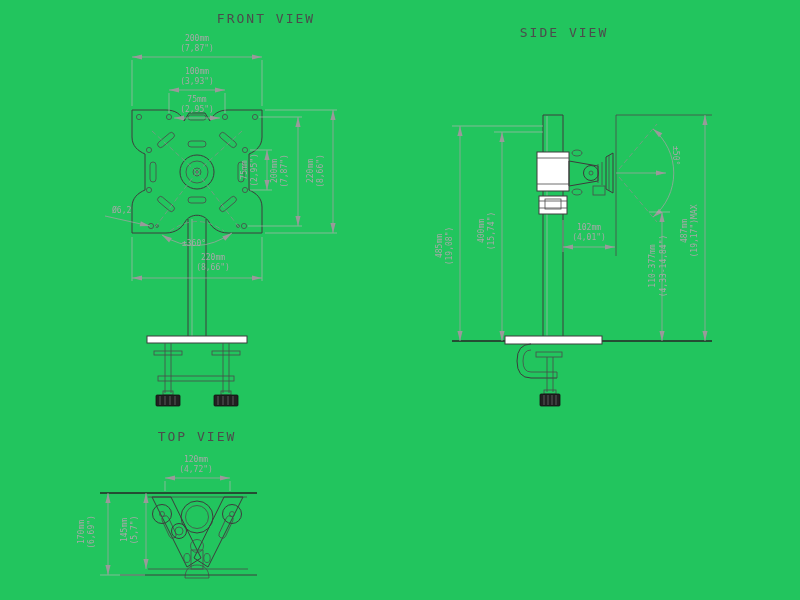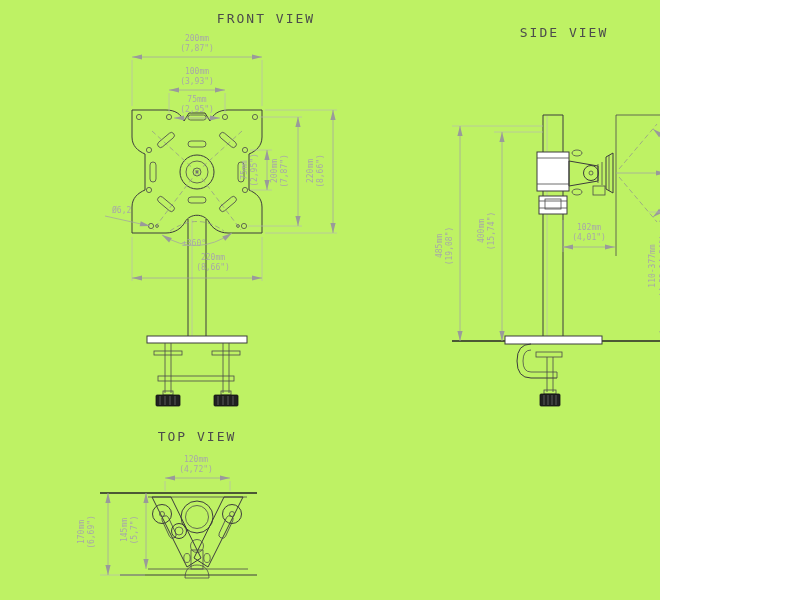--- a/index.html
+++ b/index.html
@@ -1,16 +1,16 @@
 <!DOCTYPE html>
 <html><head>
 <meta charset="utf-8">
 <style>
   html,body{margin:0;padding:0;background:#ffffff;}
-  .stage{position:relative;width:660px;height:600px;background:#bef264;overflow:hidden;}
+  .stage{position:relative;width:800px;height:600px;background:#22c55e;overflow:hidden;}
   svg{display:block;}
   .title{font:13px "DejaVu Sans Mono", monospace;fill:#4c4c4c;letter-spacing:2px;}
   .dtxt{font:8px "DejaVu Sans Mono", monospace;fill:#a8a8a8;}
   .ol{fill:none;stroke:#3c3c3c;stroke-width:1;}
   .ol2{fill:none;stroke:#4a4a4a;stroke-width:.8;}
   .heavy{fill:none;stroke:#262626;stroke-width:1.3;}
   .dim{fill:none;stroke:#a3a3a3;stroke-width:.75;}
   .ext{fill:none;stroke:#b8b8b8;stroke-width:.65;}
   .dash{fill:none;stroke:#8f8f8f;stroke-width:.7;stroke-dasharray:5 3;}
   .wf{fill:#ffffff;stroke:#3c3c3c;stroke-width:1;}

